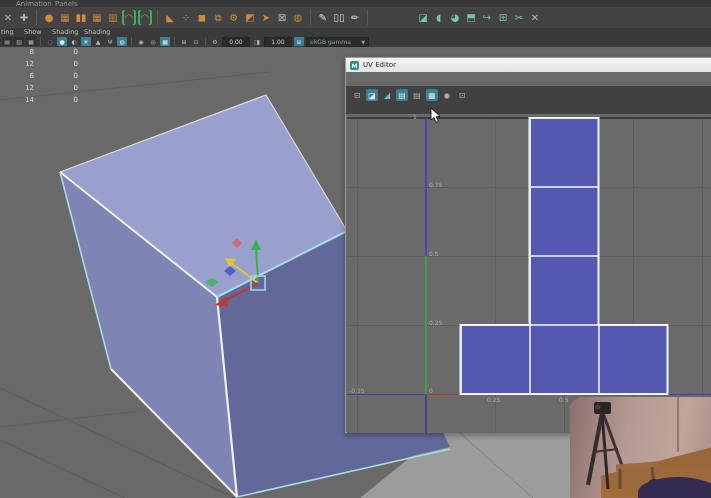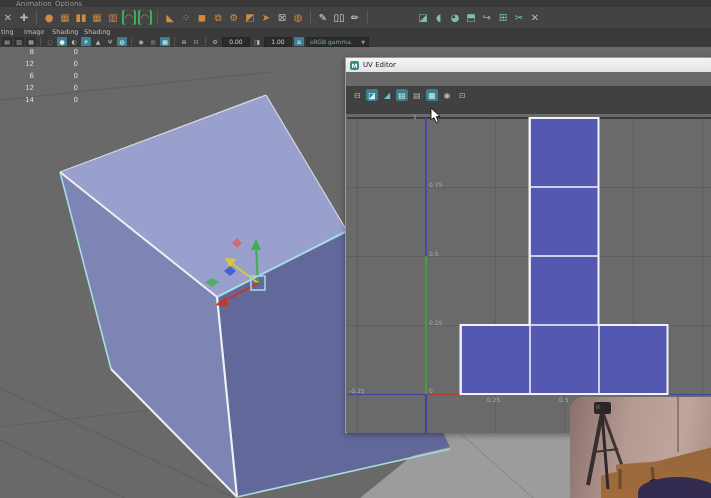--- a/index.html
+++ b/index.html
@@ -76,21 +76,21 @@
   .wc-blob{position:absolute;left:68px;top:80px;width:80px;height:30px;border-radius:50% 50% 0 0;
            background:#342b50;}
 </style>
 </head>
 <body>
 
 <div class="root">
 
   <div class="tabs-row">
     <span style="left:16px">Animation</span>
-    <span style="left:55px">Options</span>
+    <span style="left:55px">Panels</span>
   </div>
 
   <div class="shelf-row">
     <span class="sicon gray">✕</span>
     <span class="sicon gray">✚</span>
     <span class="ssep"></span>
     <span class="sicon orange">●</span>
     <span class="sicon orange">▦</span>
     <span class="sicon orange">▮▮</span>
     <span class="sicon orange">▦</span>
@@ -117,21 +117,21 @@
     <span class="sicon green">◕</span>
     <span class="sicon green">⬒</span>
     <span class="sicon green">↪</span>
     <span class="sicon green">⊞</span>
     <span class="sicon green">✂</span>
     <span class="sicon gray">✕</span>
   </div>
 
   <div class="panel-menu-row">
     <span style="left:1px">ting</span>
-    <span style="left:24px">Image</span>
+    <span style="left:24px">Show</span>
     <span style="left:52px">Shading</span>
     <span style="left:84px">Shading</span>
   </div>
 
   <div class="panel-toolbar">
     <span class="picon dark">▤</span>
     <span class="picon dark">▥</span>
     <span class="picon dark">▦</span>
     <span class="psep"></span>
     <span class="picon">◌</span>

